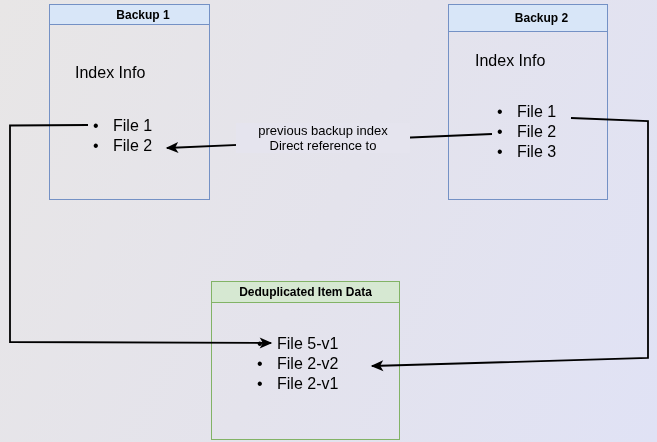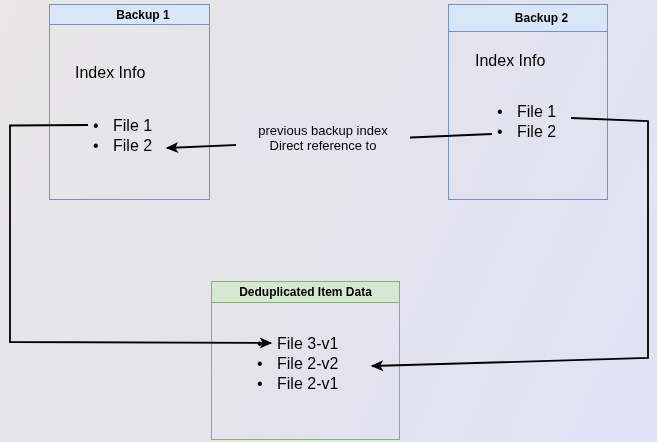--- a/index.html
+++ b/index.html
@@ -75,30 +75,31 @@
 
   <div class="node blue" id="backup2-box">
     <div class="body"></div>
     <div class="header">
       <span>Backup 2</span>
     </div>
     <div class="subtitle">Index Info</div>
     <ul class="file-list">
       <li>File 1</li>
       <li>File 2</li>
+      <li>File 3</li>
     </ul>
   </div>
 
   <div class="node green" id="dedup-box">
     <div class="body"></div>
     <div class="header">
       <span>Deduplicated Item Data</span>
     </div>
     <ul class="file-list">
-      <li>File 3-v1</li>
+      <li>File 5-v1</li>
       <li>File 2-v2</li>
       <li>File 2-v1</li>
     </ul>
   </div>
 
   <svg id="arrow-layer" width="657" height="442" viewBox="0 0 657 442" xmlns="http://www.w3.org/2000/svg">
     <defs>
       <marker id="ah" viewBox="0 0 10 10" refX="9" refY="5" markerWidth="8.5" markerHeight="7" orient="auto">
         <path class="arrowhead" d="M0,0.6 L10,5 L0,9.4 L2.5,5 z"></path>
       </marker>

